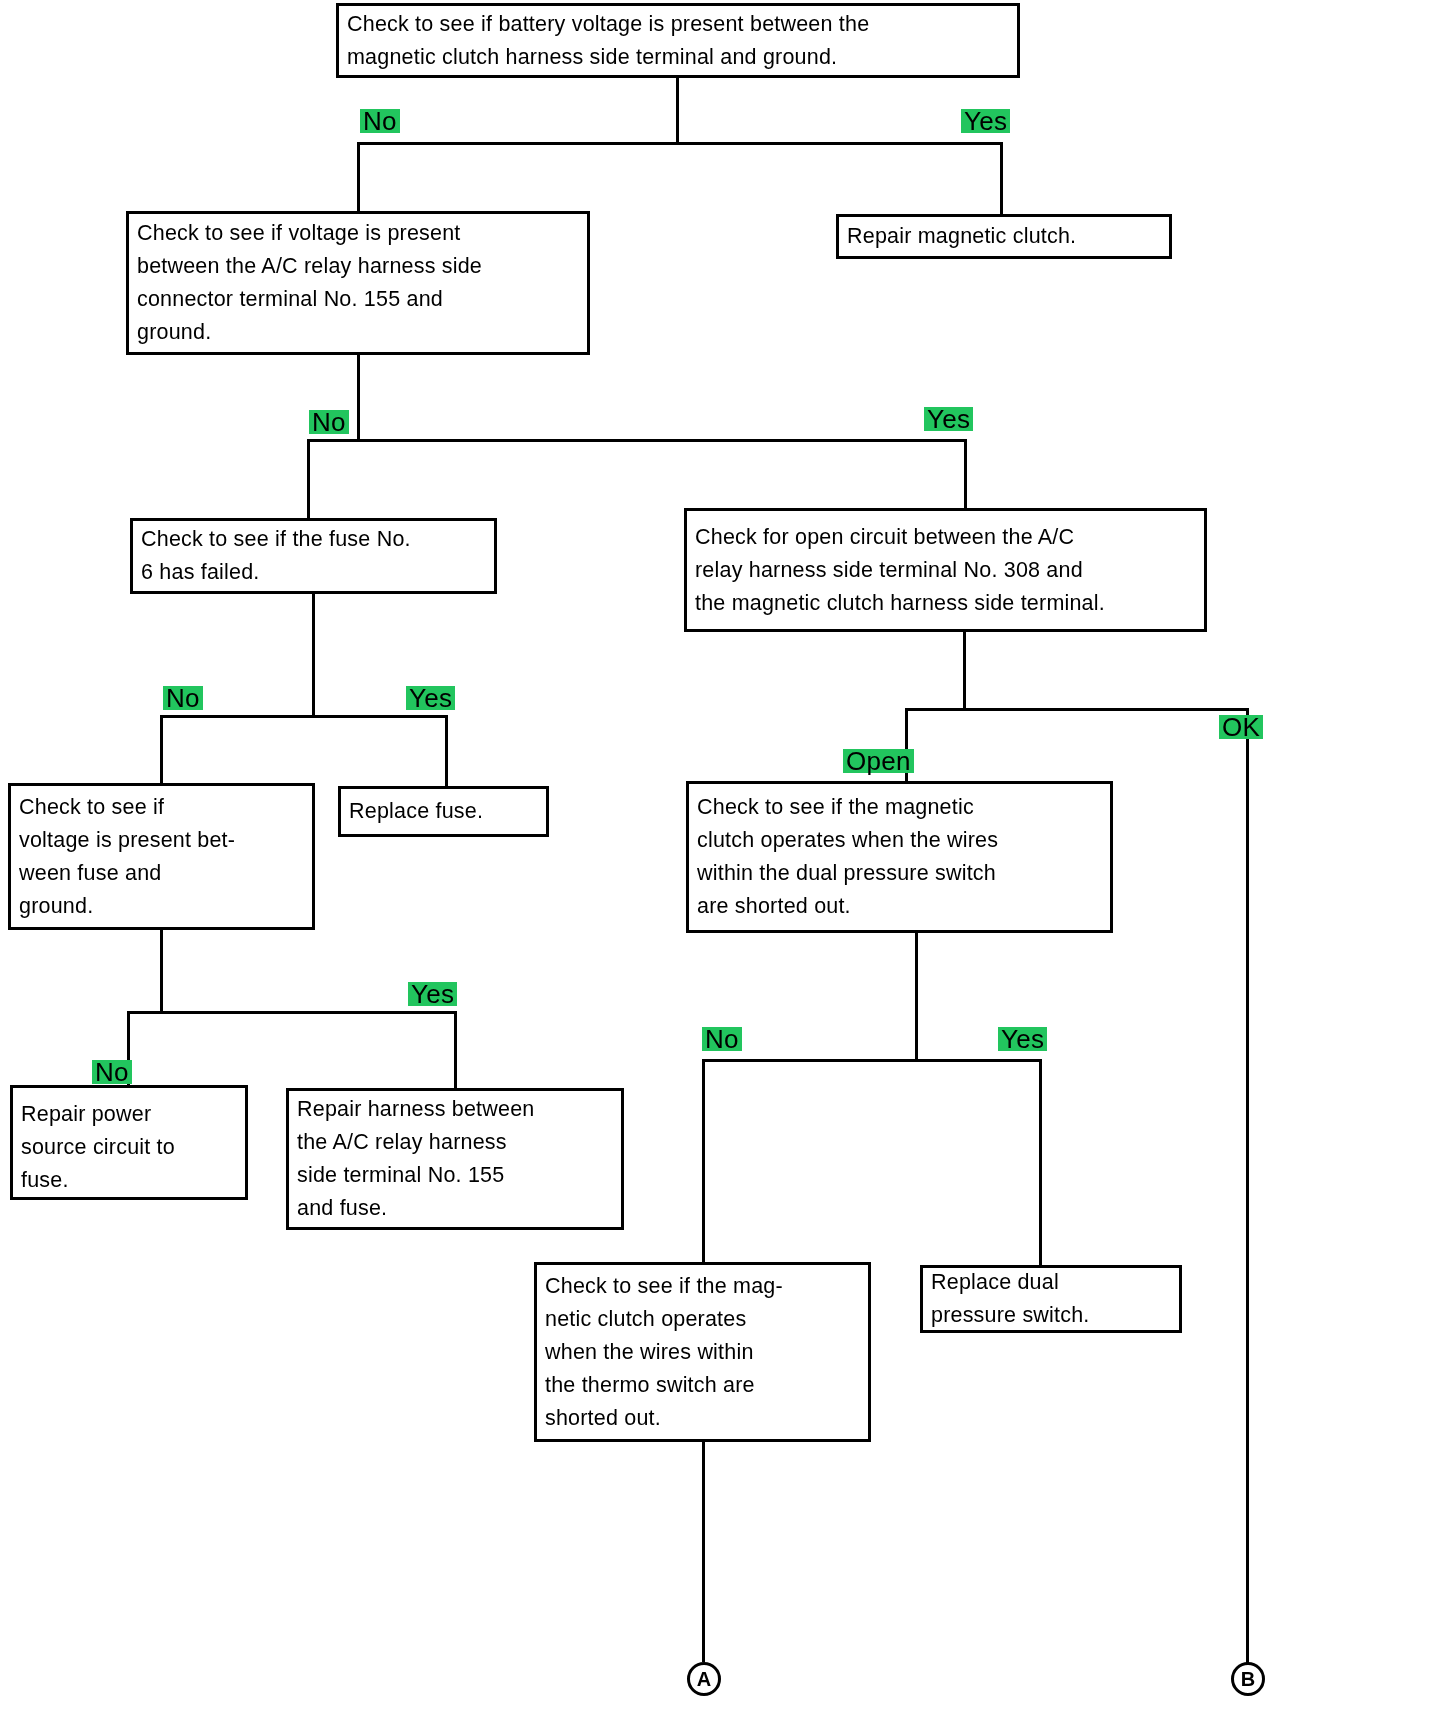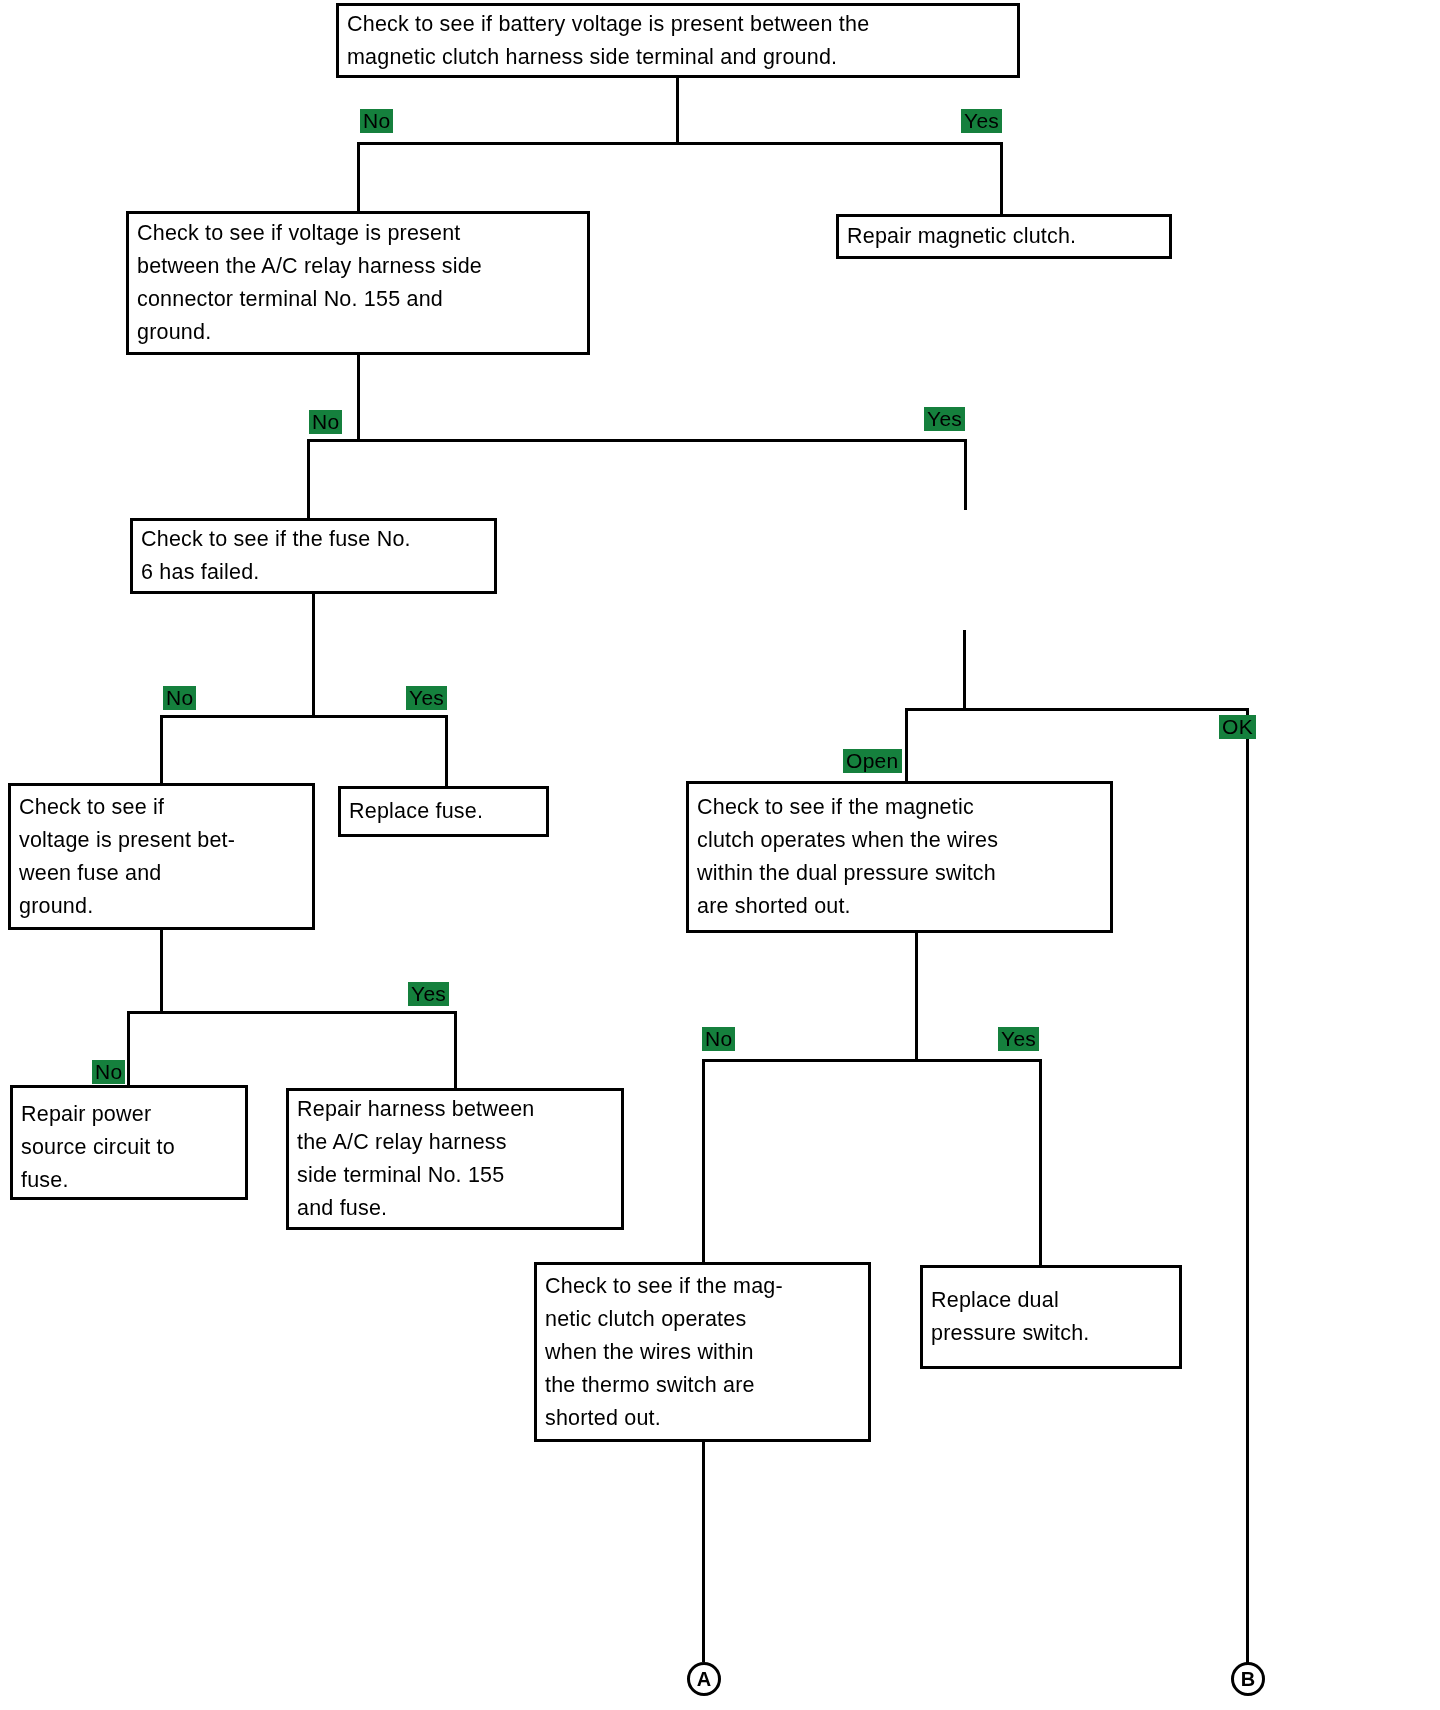--- a/index.html
+++ b/index.html
@@ -45,24 +45,24 @@
   }
   .edge {
     position: absolute;
     background: #000;
     z-index: 1;
   }
   .v { width: 3px; }
   .h { height: 3px; }
   .label {
     position: absolute;
-    font-size: 21px;
+    font-size: 26px;
     line-height: 24px;
     letter-spacing: 0.3px;
-    background: #15803d;
+    background: #22c55e;
     padding: 0 3px;
     z-index: 4;
     white-space: nowrap;
   }
   .conn {
     position: absolute;
     width: 34px;
     height: 34px;
     border: 3px solid #000;
     border-radius: 50%;
@@ -95,20 +95,25 @@
 between the A/C relay harness side
 connector terminal No. 155 and
 ground.</span>
   </div>
 
   <div class="node plain" style="left:130px; top:518px; width:367px; height:76px;">
     <span class="txt">Check to see if the fuse No.
 6  has failed.</span>
   </div>
 
+  <div class="node plain" style="left:684px; top:508px; width:523px; height:124px;">
+    <span class="txt">Check for open circuit between the A/C
+relay harness side terminal No. 308 and
+the magnetic clutch harness side terminal.</span>
+  </div>
 
   <div class="node justify" style="left:8px; top:783px; width:307px; height:147px;">
     <span class="txt">Check to see if
 voltage is present bet-
 ween fuse and
 ground.</span>
   </div>
 
   <div class="node plain" style="left:338px; top:786px; width:211px; height:51px;">
     <span class="txt">Replace fuse.</span>
@@ -135,21 +140,21 @@
   </div>
 
   <div class="node justify" style="left:534px; top:1262px; width:337px; height:180px;">
     <span class="txt">Check to see if the mag-
 netic clutch operates
 when the wires within
 the thermo switch are
 shorted out.</span>
   </div>
 
-  <div class="node justify" style="left:920px; top:1265px; width:262px; height:104px;">
+  <div class="node justify" style="left:920px; top:1265px; width:262px; height:68px;">
     <span class="txt">Replace dual
 pressure switch.</span>
   </div>
 
   <div class="edge v" style="left:676px; top:76px; height:68px;"></div>
 
   <div class="edge h" style="left:357px; top:142px; width:646px;"></div>
 
   <div class="edge v" style="left:357px; top:142px; height:71px;"></div>
 

